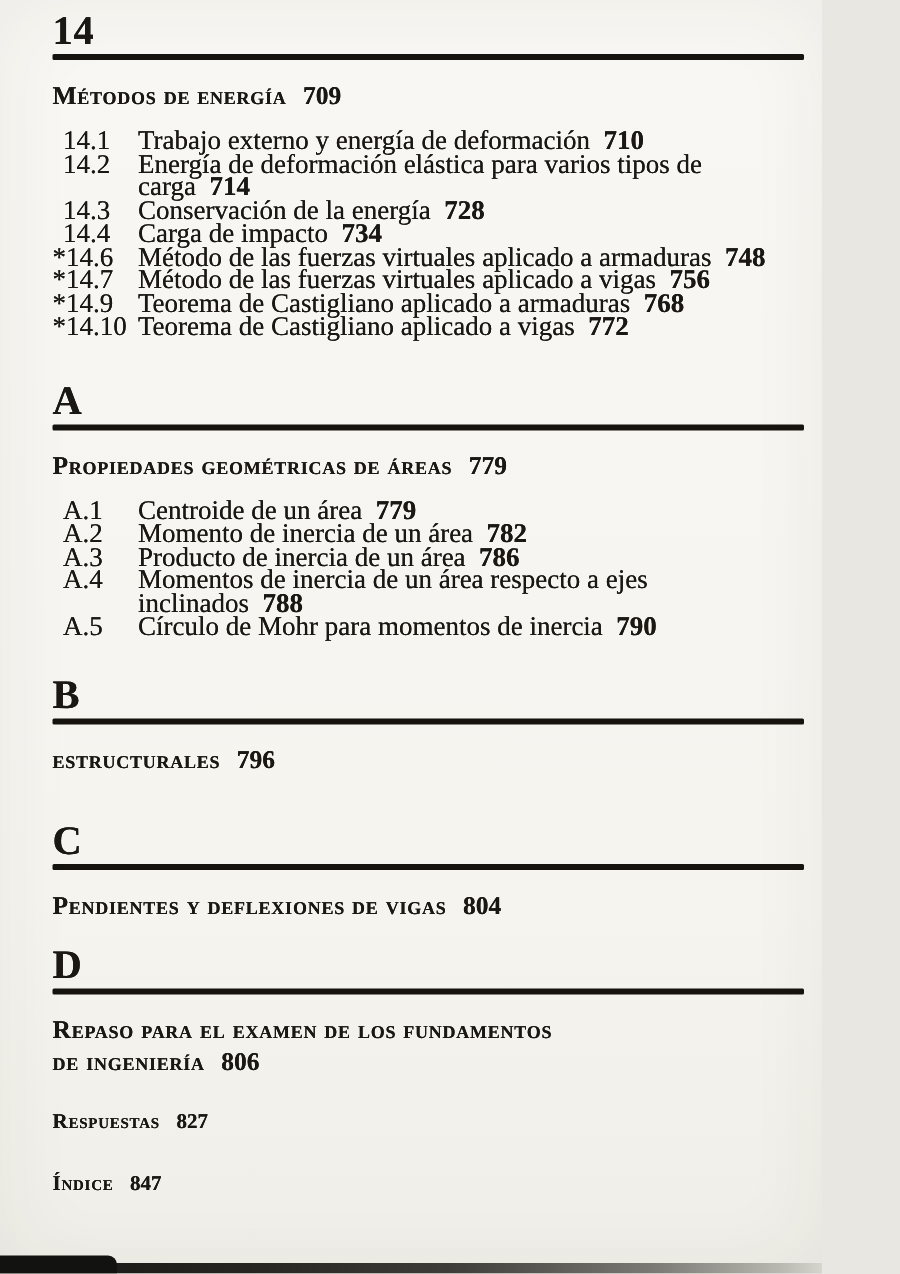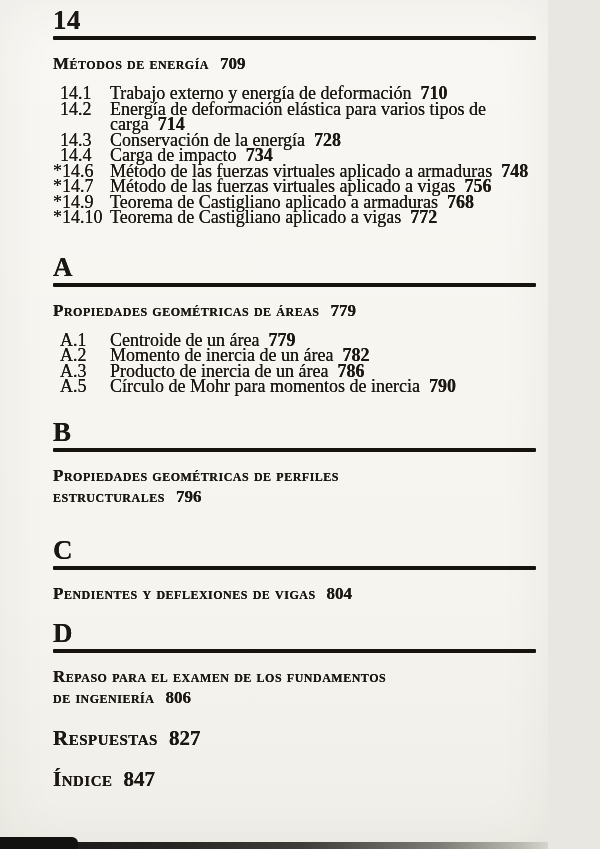--- a/index.html
+++ b/index.html
@@ -5,21 +5,21 @@
   * { box-sizing: border-box; }
   html, body { margin: 0; padding: 0; }
   body {
     width: 600px; height: 849px; overflow: hidden;
     background: #e8e7e2;
     font-family: "Liberation Serif", "DejaVu Serif", serif;
   }
   .page {
     position: relative;
     width: 548px; height: 849px;
-    padding: 5px 12px 0 53px;
+    padding: 5px 12px 0 35px;
     color: #1b1712;
     background: linear-gradient(180deg, #f8f7f3 0%, #f5f4ef 70%, #efeee8 100%);
     box-shadow: inset 0 0 55px rgba(60, 50, 30, 0.06);
     overflow: hidden;
     text-shadow: 0 0 0.35px currentColor;
   }
   .letter {
     font-size: 27px; font-weight: 700; line-height: 30px; letter-spacing: 0.5px;
   }
   .rule {
@@ -38,21 +38,21 @@
   .num { flex: 0 0 57px; padding-left: 7px; white-space: nowrap; }
   .num.star { text-indent: -7px; }
   .etext { flex: 1; min-width: 0; }
   .eline { white-space: nowrap; }
   .eline .pg { margin-left: 9px; font-weight: bold; }
   .sec-1 { margin-top: 26px; }
   .sec-2 { margin-top: 22px; }
   .sec-3 { margin-top: 28px; }
   .sec-4 { margin-top: 14px; }
   .back-item {
-    font-size: 21px; font-weight: 700; line-height: 21px;
+    font-size: 14px; font-weight: 700; line-height: 21px;
     font-variant: small-caps; letter-spacing: 0.5px;
   }
   .back-0 { margin-top: 20px; }
   .back-1 { margin-top: 20px; }
   .scan-bottom {
     position: absolute; left: 0; right: 0; bottom: 0; height: 7px;
     background: linear-gradient(90deg, #141412 0%, #262522 30%, #3e3d39 55%, #7c7b75 80%, #b9b8b1 95%, #d5d4cd 100%);
   }
   .scan-corner {
     position: absolute; left: 0; bottom: 0; width: 78px; height: 12px;
@@ -141,32 +141,38 @@
               <div class="eline"><span>Momento de inercia de un área</span><span class="pg">782</span></div>
             </span>
           </div>
           <div class="entry">
             <span class="num">A.3</span>
             <span class="etext">
               <div class="eline"><span>Producto de inercia de un área</span><span class="pg">786</span></div>
             </span>
           </div>
           <div class="entry">
+            <span class="num">A.4</span>
+            <span class="etext">
+              <div class="eline"><span>Momentos de inercia de un área respecto a ejes</span></div>
+              <div class="eline"><span>inclinados</span><span class="pg">788</span></div>
+            </span>
+          </div>
+          <div class="entry">
             <span class="num">A.5</span>
             <span class="etext">
               <div class="eline"><span>Círculo de Mohr para momentos de inercia</span><span class="pg">790</span></div>
             </span>
           </div>
         </div>
       </section>
       <section class="toc-section sec-2">
         <div class="letter">B</div>
         <div class="rule"></div>
         <div class="sec-title">
-          <div class="t-line"><span>Propiedades geométricas de perfiles</span></div>
           <div class="t-line"><span>estructurales</span><span class="pg">796</span></div>
         </div>
       </section>
       <section class="toc-section sec-3">
         <div class="letter">C</div>
         <div class="rule"></div>
         <div class="sec-title">
           <div class="t-line"><span>Pendientes y deflexiones de vigas</span><span class="pg">804</span></div>
         </div>
       </section>

